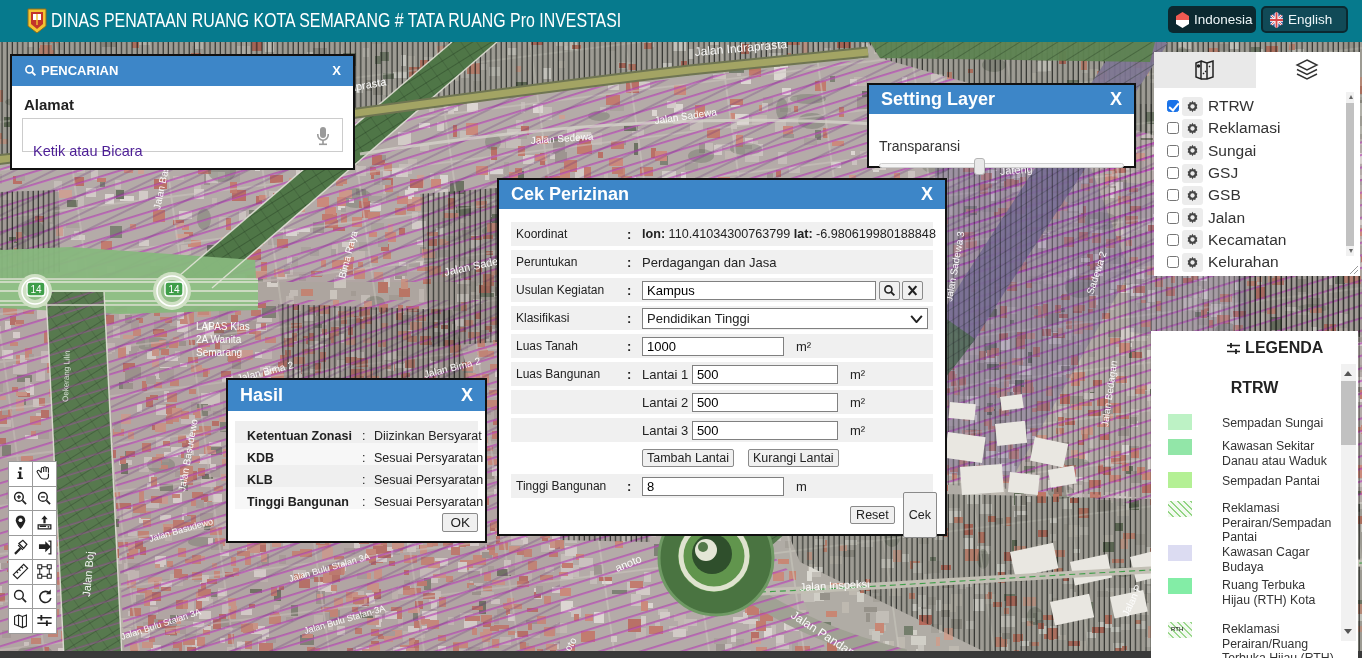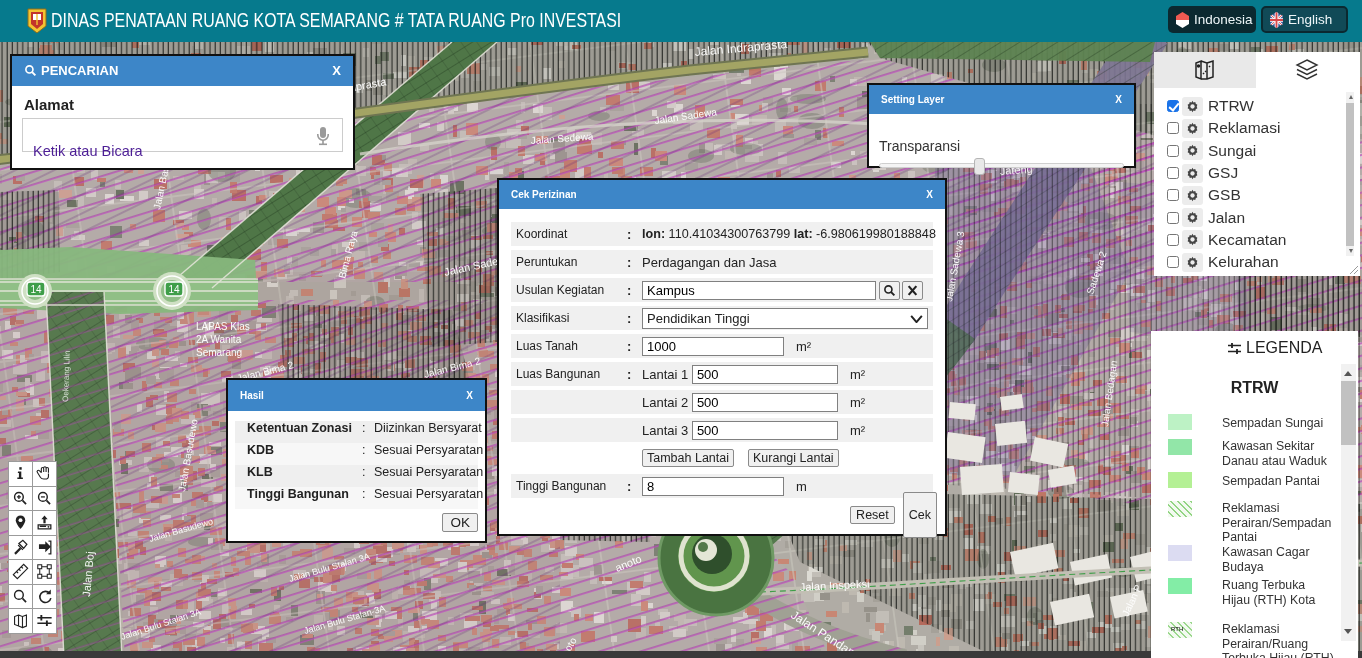--- a/index.html
+++ b/index.html
@@ -13,21 +13,21 @@
   .langbtn { position:absolute; top:6px; height:27px; border-radius:5px; color:#eef6f8; font-size:13.5px; display:flex; align-items:center; gap:4px; padding:0 7px; }
   #btn-id { left:1168px; width:88px; background:#0b2930; }
   #btn-en { left:1261px; width:87px; background:#114a57; border:2px solid #0b2930;padding-left:6px; }
   .hex { width:15px; height:16px; flex:none; }
 
   
   #map { position:absolute; left:0; top:42px; width:1362px; height:616px; }
 
   
   .panel { position:absolute; background:#fff; border:2px solid #111; z-index:60; }
-  .phead { background:#3d86c8; color:#fff; font-weight:bold; height:29px; line-height:29px; padding:0 12px; position:relative; font-size:10px; }
+  .phead { background:#3d86c8; color:#fff; font-weight:bold; height:29px; line-height:29px; padding:0 12px; position:relative; font-size:18px; }
   .phead .x { position:absolute; right:12px; top:0; font-weight:bold; }
 
   
   #pencarian { left:10px; top:54px; width:345px; height:116px; }
   #pencarian .phead { height:30px; line-height:30px; font-size:13px; }
   #pencarian .body { padding:10px 10px; }
   #pencarian .lbl { font-weight:bold; color:#222; font-size:15px; margin-top:0; padding-left:2px; }
   #pencarian .inp { margin-top:5px; height:34px; border:1px solid #ccc; position:relative; color:#4c1d95; font-size:14.5px; line-height:32px; padding:16px 10px; }
 
   
@@ -42,42 +42,42 @@
   .crow { background:#f0f0f0; margin-bottom:4px; min-height:24px; display:flex; align-items:center; font-size:13px; color:#222; padding:1px 5px; white-space:nowrap; }
   .crow .k { font-weight:normal; width:111px; flex:none; white-space:nowrap; font-size:12px; }
   .crow .c { width:15px; flex:none; font-weight:bold; text-align:left; }
   .crow input[type=text] { border:1px solid #808080; background:#fff; font-family:"Liberation Sans",sans-serif; font-size:13px; padding:1px 4px; height:19px; }
   .btn { background:#f0f0f0; border:1px solid #8a8a8a; font-size:13px; font-family:"Liberation Sans",sans-serif; color:#222; padding:2px 8px; border-radius:2px; }
 
   
   #hasil { left:226px; top:378px; width:261px; height:165px; }
   #hasil .phead { height:31px; line-height:31px; }
   #hasil .body { padding:10px 7px 0 7px; }
-  .hrow { height:22px; display:flex; align-items:flex-start; font-size:12.5px; color:#222; padding:0 3px 0 12px; white-space:nowrap; }
+  .hrow { height:22px; display:flex; align-items:flex-end; font-size:12.5px; color:#222; padding:0 3px 0 12px; white-space:nowrap; }
   .hrow:nth-child(odd) { background:#efefef; }
   .hrow:nth-child(even) { background:#f7f7f7; }
   .hrow .k { font-weight:bold; width:115px; flex:none; }
   .hrow .c { width:12px; flex:none; }
 
   
   #layers { position:absolute; left:1154px; top:52px; width:206px; height:224px; background:#fff; z-index:40; }
   #layers .tabs { height:36px; display:flex; }
   #layers .tab { width:102px; height:36px; display:flex; align-items:center; justify-content:center; }
   #layers .tab.on { background:#e9e9e9; }
   #layers .rows { padding-top:7px; }
   .lrow { height:22.3px; display:flex; align-items:center; padding-left:13px; }
   .cb { width:12px; height:12px; border:1.5px solid #767676; border-radius:2.5px; background:#fff; flex:none; }
   .cb.on { background:#1a73e8; border-color:#1a73e8; position:relative; }
   .cb.on:after { content:""; position:absolute; left:3px; top:0px; width:4px; height:8px; border:solid #fff; border-width:0 2px 2px 0; transform:rotate(40deg); }
   .gearbox { width:21px; height:19px; background:#ececec; border-radius:3px; margin-left:3px; display:flex; align-items:center; justify-content:center; color:#444; font-size:14px; }
   .lname { margin-left:5px; font-size:15.5px; color:#333; }
 
   
   #legend { position:absolute; left:1151px; top:331px; width:207px; height:327px; background:#fff; z-index:40; }
-  #legend .lt { text-align:center; font-size:16px; color:#222; font-weight:400;padding-left:40px;}
+  #legend .lt { text-align:center; font-size:16px; color:#222; font-weight:700;padding-left:40px;}
   #legend .rtrw { text-align:center; font-size:16px; color:#222; font-weight:bold; margin-top:22px; }
   .litem { display:flex; position:absolute; left:17px; }
   .sw { width:24px; height:16px; flex:none; }
   .litxt { margin-left:30px; font-size:12.3px; color:#333; line-height:14.6px; width:116px; }
   #legend .lt { position:absolute; top:8px; width:100%; }
   #legend .rtrw { position:absolute; top:48px; width:100%; margin:0; }
 
   
   .sb { position:absolute; background:#f1f1f1; }
   .sbthumb { position:absolute; background:#c1c1c1; }

